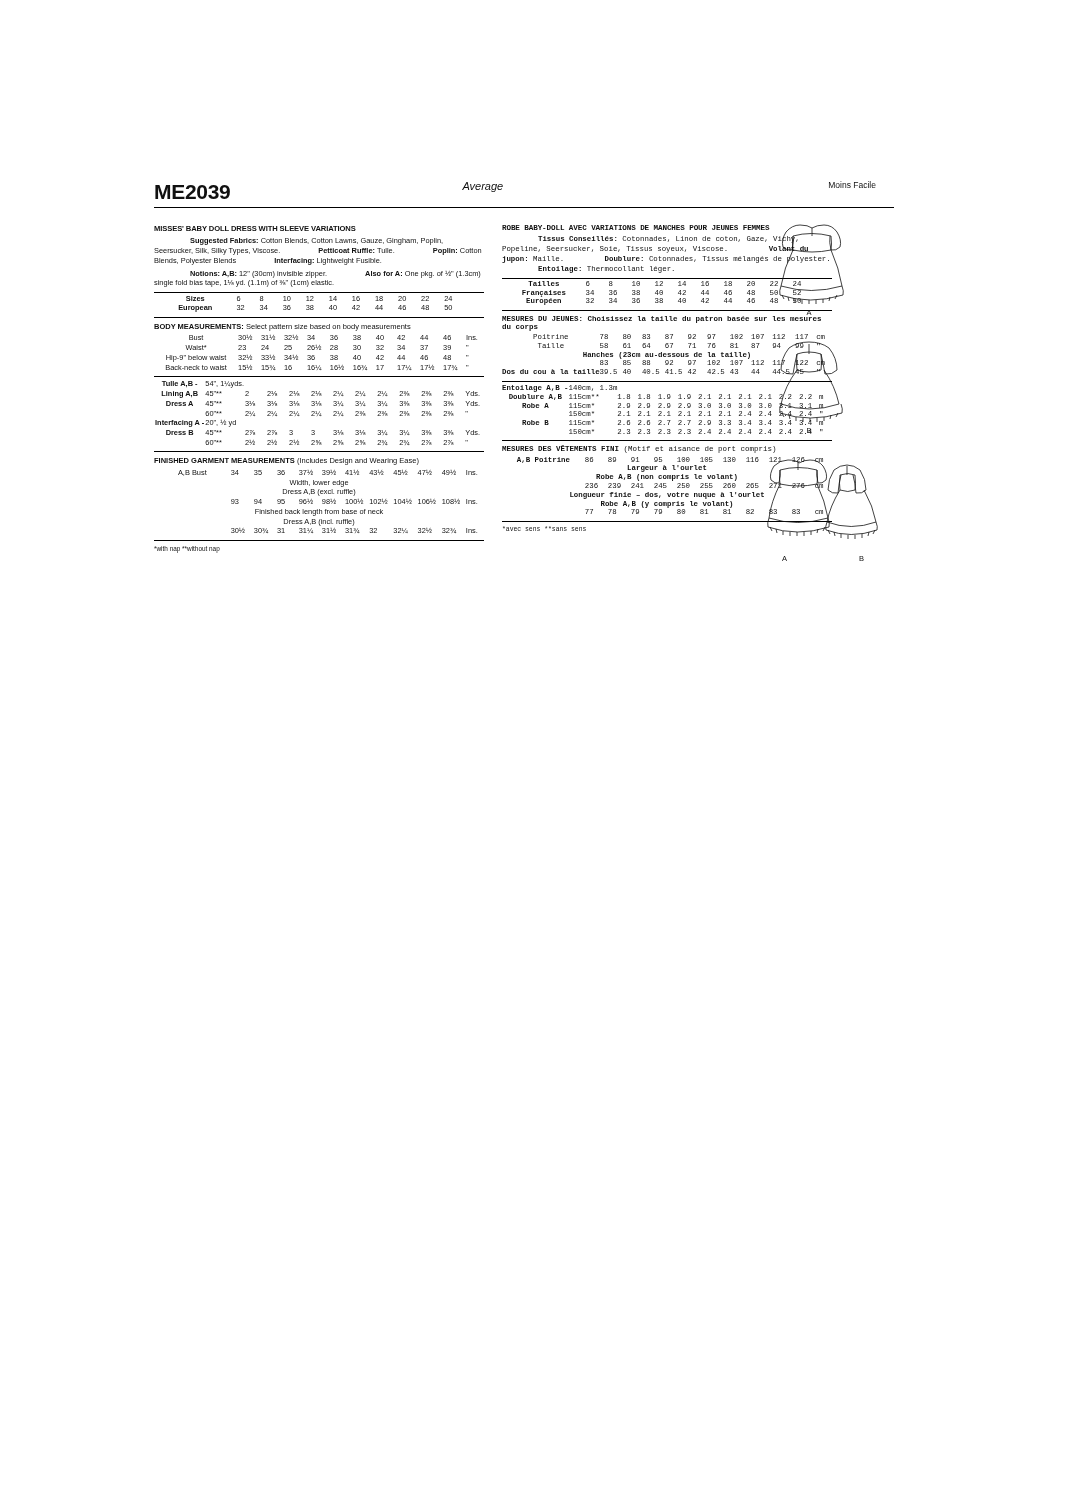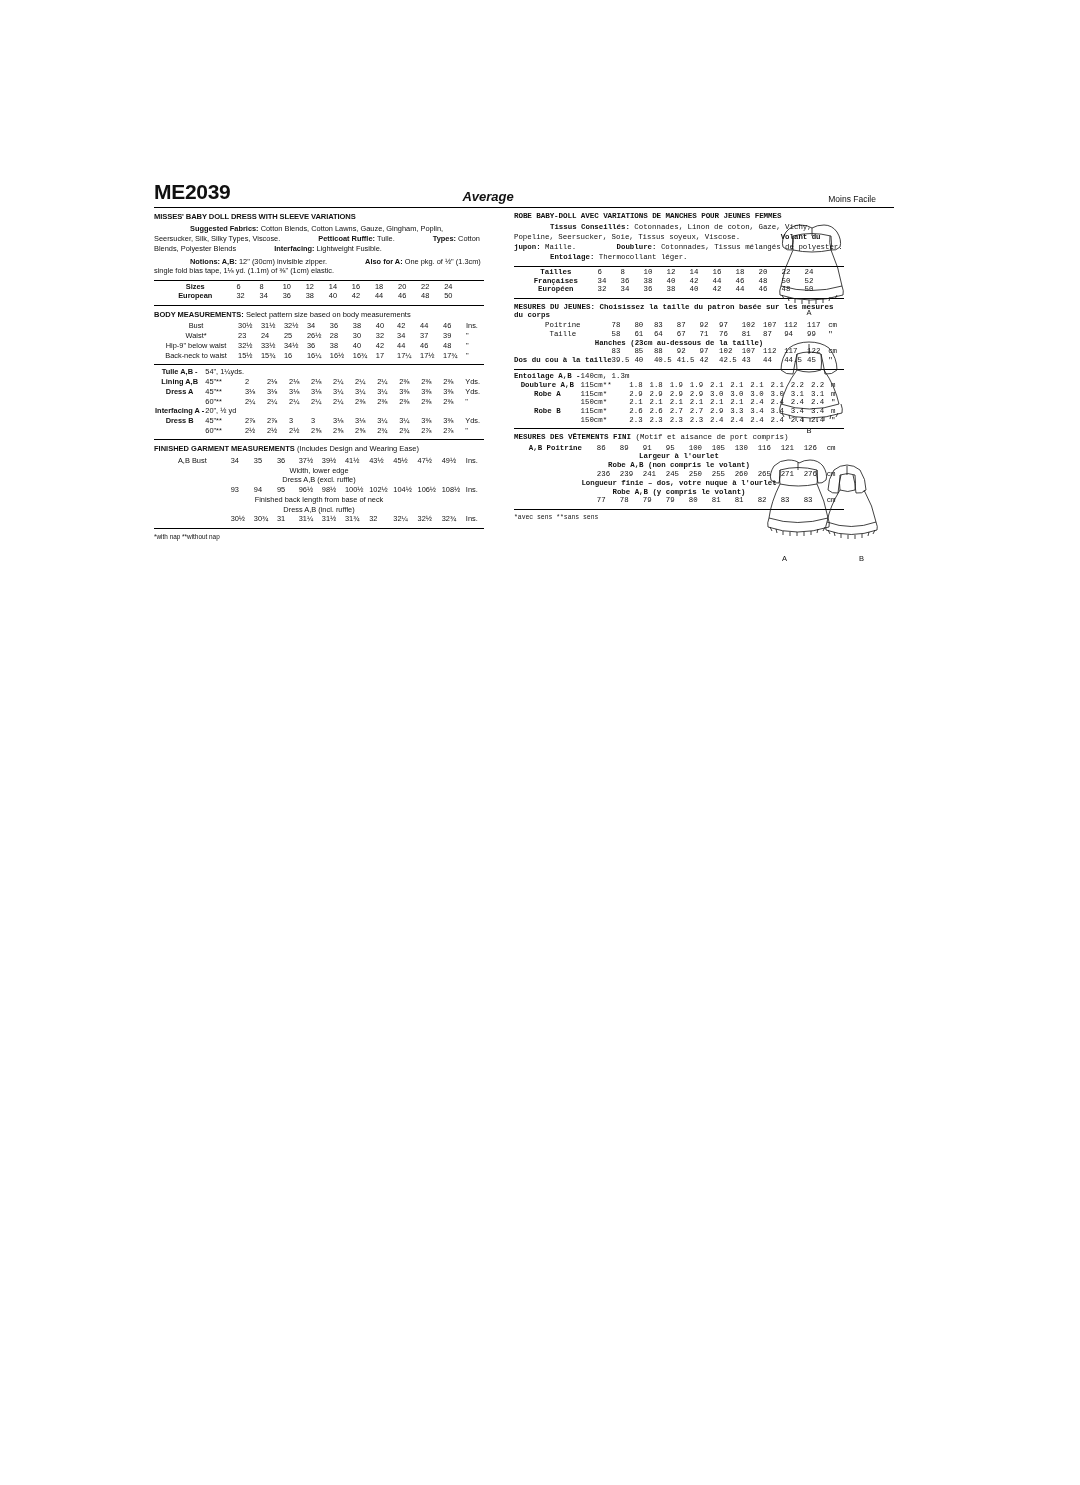--- a/index.html
+++ b/index.html
@@ -1,25 +1,25 @@
 <!DOCTYPE html>
 <html><head>
 <meta charset="utf-8">
 <style>
   html,body{margin:0;padding:0;background:#ffffff;}
   body{width:1080px;height:1485px;position:relative;font-family:"Liberation Sans",sans-serif;color:#111;}
   .page{position:absolute;left:128px;top:148px;width:790px;height:1180px;background:#fff;box-shadow:0 0 0 0 #fff;}
   .sheet{position:absolute;inset:0;background:#fff;}
   .content{position:absolute;left:26px;top:32px;width:740px;}
-  .hdr{display:flex;align-items:flex-end;justify-content:space-between;}
+  .hdr{display:flex;align-items:flex-start;justify-content:space-between;}
   .patno{font-size:21px;font-weight:bold;letter-spacing:-0.3px;}
-  .diff{font-size:13px;font-style:italic;font-weight:bold;}
+  .diff{font-size:11px;font-style:italic;}
   .diff2{font-size:8.5px;}
   .rule{border-top:1px solid #000;margin-top:3px;}
-  .cols{display:flex;gap:12px;margin-top:0;}
+  .cols{display:flex;gap:0;margin-top:12px;}
   .colL{width:330px;}
   .colR{width:330px;margin-left:18px;font-family:Liberation Mono, monospace;}
   .ttl{font-size:7.6px;font-weight:bold;margin-top:4px;letter-spacing:-0.1px;}
   .para{font-size:7.4px;line-height:1.33;margin-top:3px;text-align:left;}
   .para b{font-weight:bold;padding-left:36px;}
   .hr{border-top:1px solid #000;margin-top:4px;}
   table{border-collapse:collapse;width:100%;font-size:7.4px;}
   td{padding:0.7px 0;vertical-align:bottom;white-space:nowrap;}
   .lbl{text-align:center;font-weight:bold;}
   .lbl.n{font-weight:normal;}
@@ -49,21 +49,21 @@
     <div class="diff2" style="margin-left:auto;margin-right:18px;">Moins Facile</div>
   </div>
   <div class="rule"></div>
 
   <div class="cols">
 
     <div class="colL">
       <div class="ttl">MISSES' BABY DOLL DRESS WITH SLEEVE VARIATIONS</div>
 
       <div class="para">
-        <b>Suggested Fabrics:</b><span> Cotton Blends, Cotton Lawns, Gauze, Gingham, Poplin, Seersucker, Silk, Silky Types, Viscose. </span><b>Petticoat Ruffle:</b><span> Tulle. </span><b>Types:</b><span> Cotton Blends, Polyester Blends </span><b>Interfacing:</b><span> Lightweight Fusible.</span>
+        <b>Suggested Fabrics:</b><span> Cotton Blends, Cotton Lawns, Gauze, Gingham, Poplin, Seersucker, Silk, Silky Types, Viscose. </span><b>Petticoat Ruffle:</b><span> Tulle. </span><b>Poplin:</b><span> Cotton Blends, Polyester Blends </span><b>Interfacing:</b><span> Lightweight Fusible.</span>
       </div>
 
       <div class="para">
         <b>Notions: A,B:</b><span> 12" (30cm) invisible zipper. </span><b>Also for A:</b><span> One pkg. of ½" (1.3cm) single fold bias tape, 1⅛ yd. (1.1m) of ⅜" (1cm) elastic.</span>
       </div>
 
       <div class="hr"></div>
 
       <table class="tight">
         <tbody>

